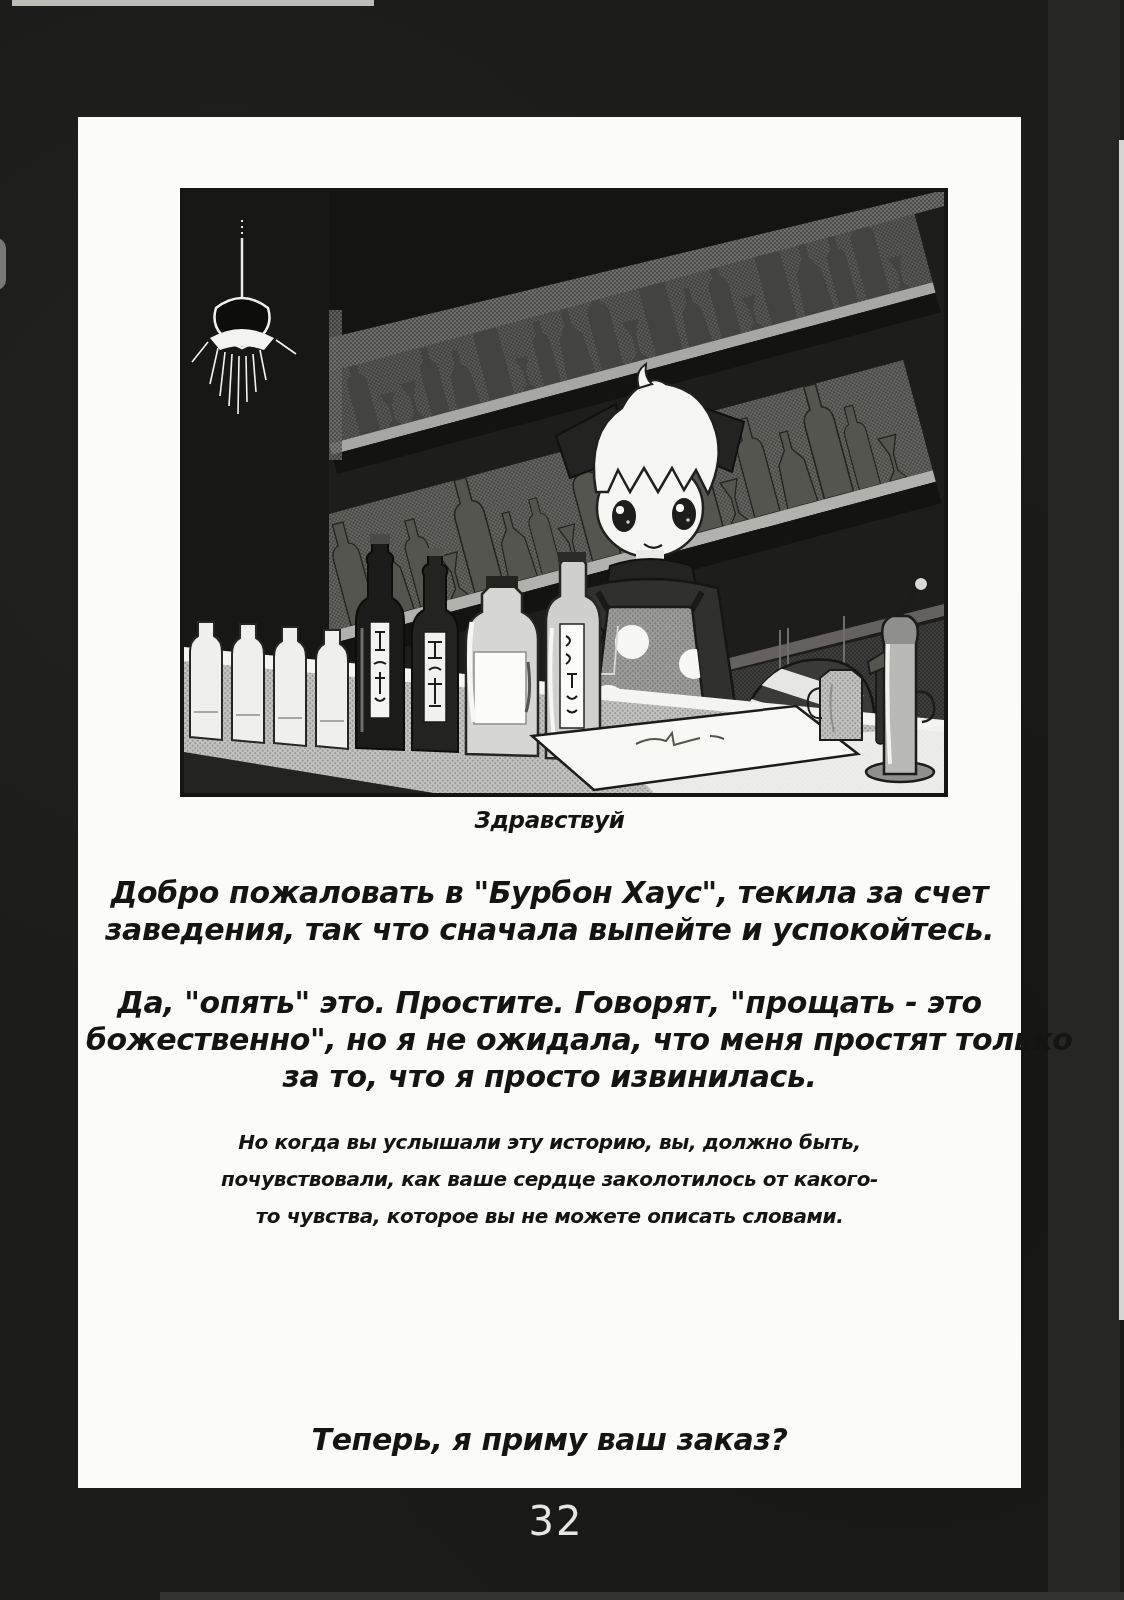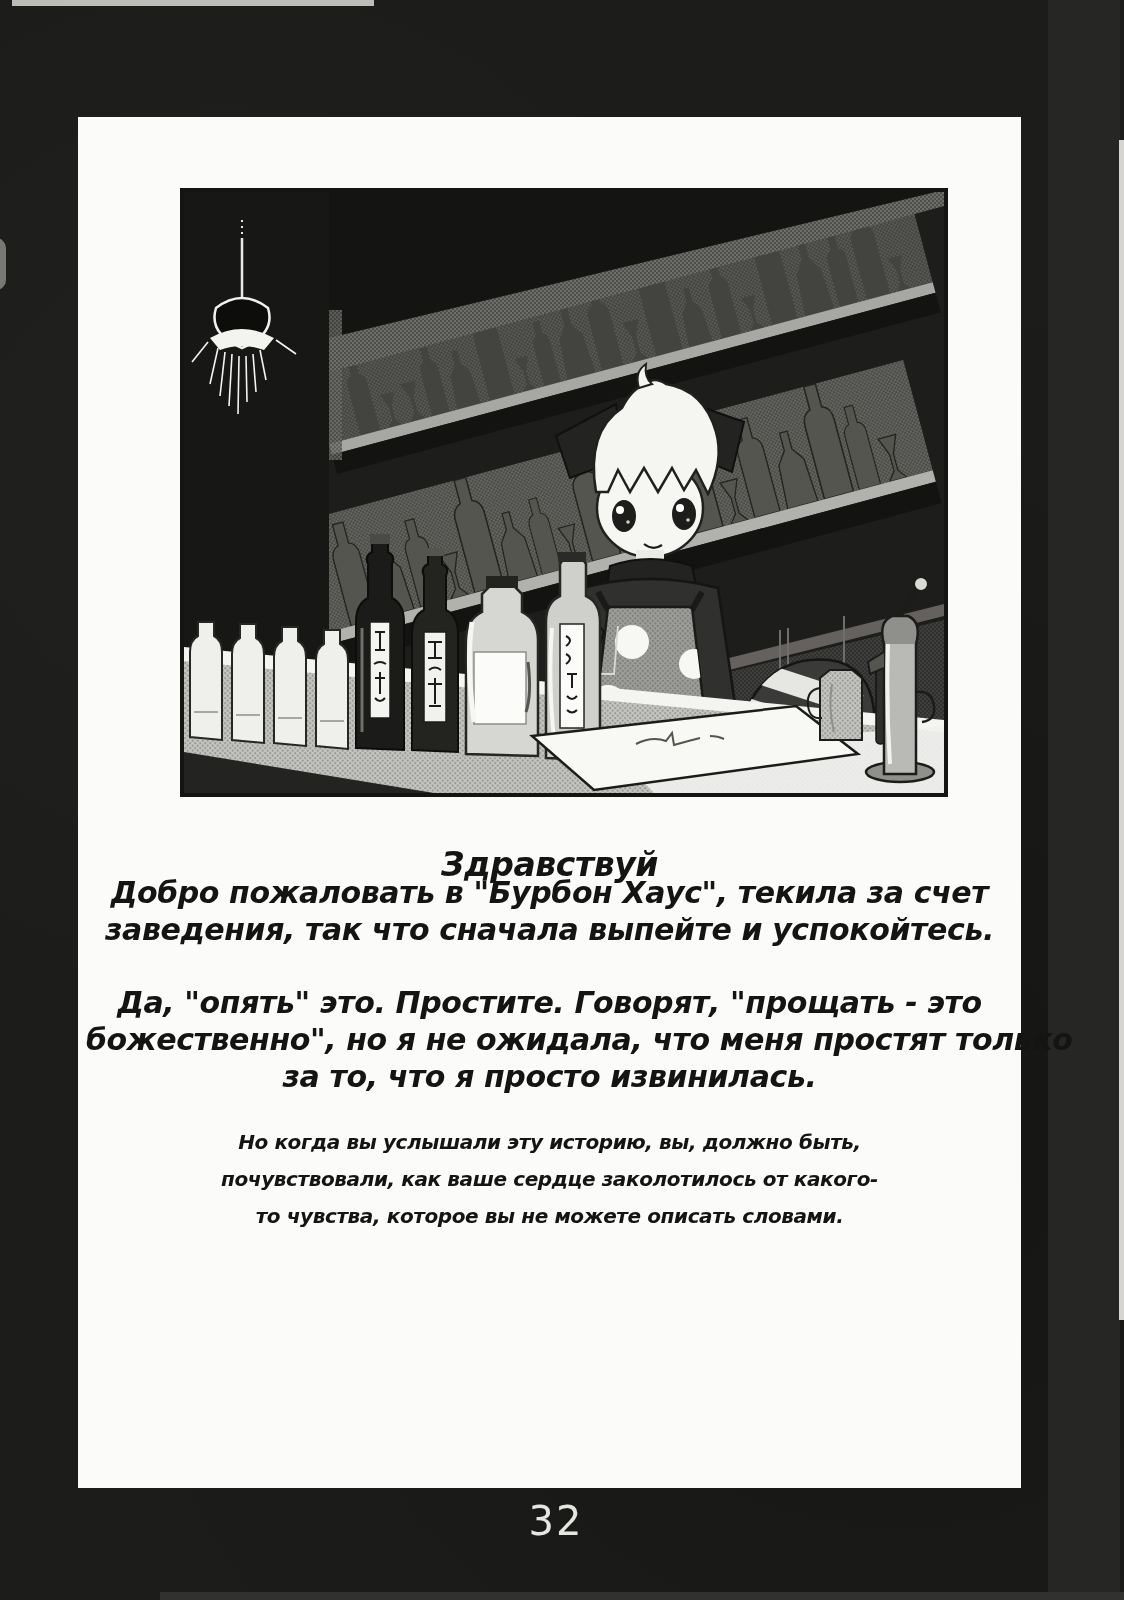--- a/index.html
+++ b/index.html
@@ -26,21 +26,21 @@
     position:absolute;left:102px;top:71px;width:768px;height:609px;
     background:#1d1d1b;border:4px solid #141412;box-sizing:border-box;
   }
   .panel svg{display:block;width:760px;height:601px;}
   
   .txt{
     position:absolute;left:8px;right:8px;text-align:center;
     font-family:"DejaVu Sans",sans-serif;font-style:italic;font-weight:bold;
     color:#141412;white-space:pre;letter-spacing:-0.4px;
   }
-  .greeting{top:728px;font-size:33px;line-height:40px;}
+  .greeting{top:683px;font-size:23px;line-height:40px;}
   .p1{top:757px;font-size:30px;line-height:37px;}
   .p2{top:867px;font-size:30px;line-height:37px;}
   .p3{top:1007px;font-size:20px;line-height:37px;}
   .p4{top:1147px;font-size:30px;line-height:37px;}
   .p5{top:1304px;font-size:30px;line-height:37px;}
   .page-number{
     position:absolute;left:0;top:1498px;width:1124px;text-align:center;
     font-size:40px;color:#e5e5e2;letter-spacing:2px;transform:translateX(-6px);
     font-family:"DejaVu Sans",sans-serif;font-weight:normal;
   }
@@ -322,18 +322,19 @@
 
   <div class="txt greeting">Здравствуй</div>
   <div class="txt p1">Добро пожаловать в "Бурбон Хаус", текила за счет
 заведения, так что сначала выпейте и успокойтесь.</div>
   <div class="txt p2">Да, "опять" это. Простите. Говорят, "прощать - это
 божественно", но я не ожидала, что меня простят только
 за то, что я просто извинилась.</div>
   <div class="txt p3">Но когда вы услышали эту историю, вы, должно быть,
 почувствовали, как ваше сердце заколотилось от какого-
 то чувства, которое вы не можете описать словами.</div>
+  <div class="txt p5">Теперь, я приму ваш заказ?</div>
 </div>
 
 <div class="page-number">32</div>
 
 <div class="sliver-right"></div>
 <div class="strip-bottom"></div>
 
 </body></html>

